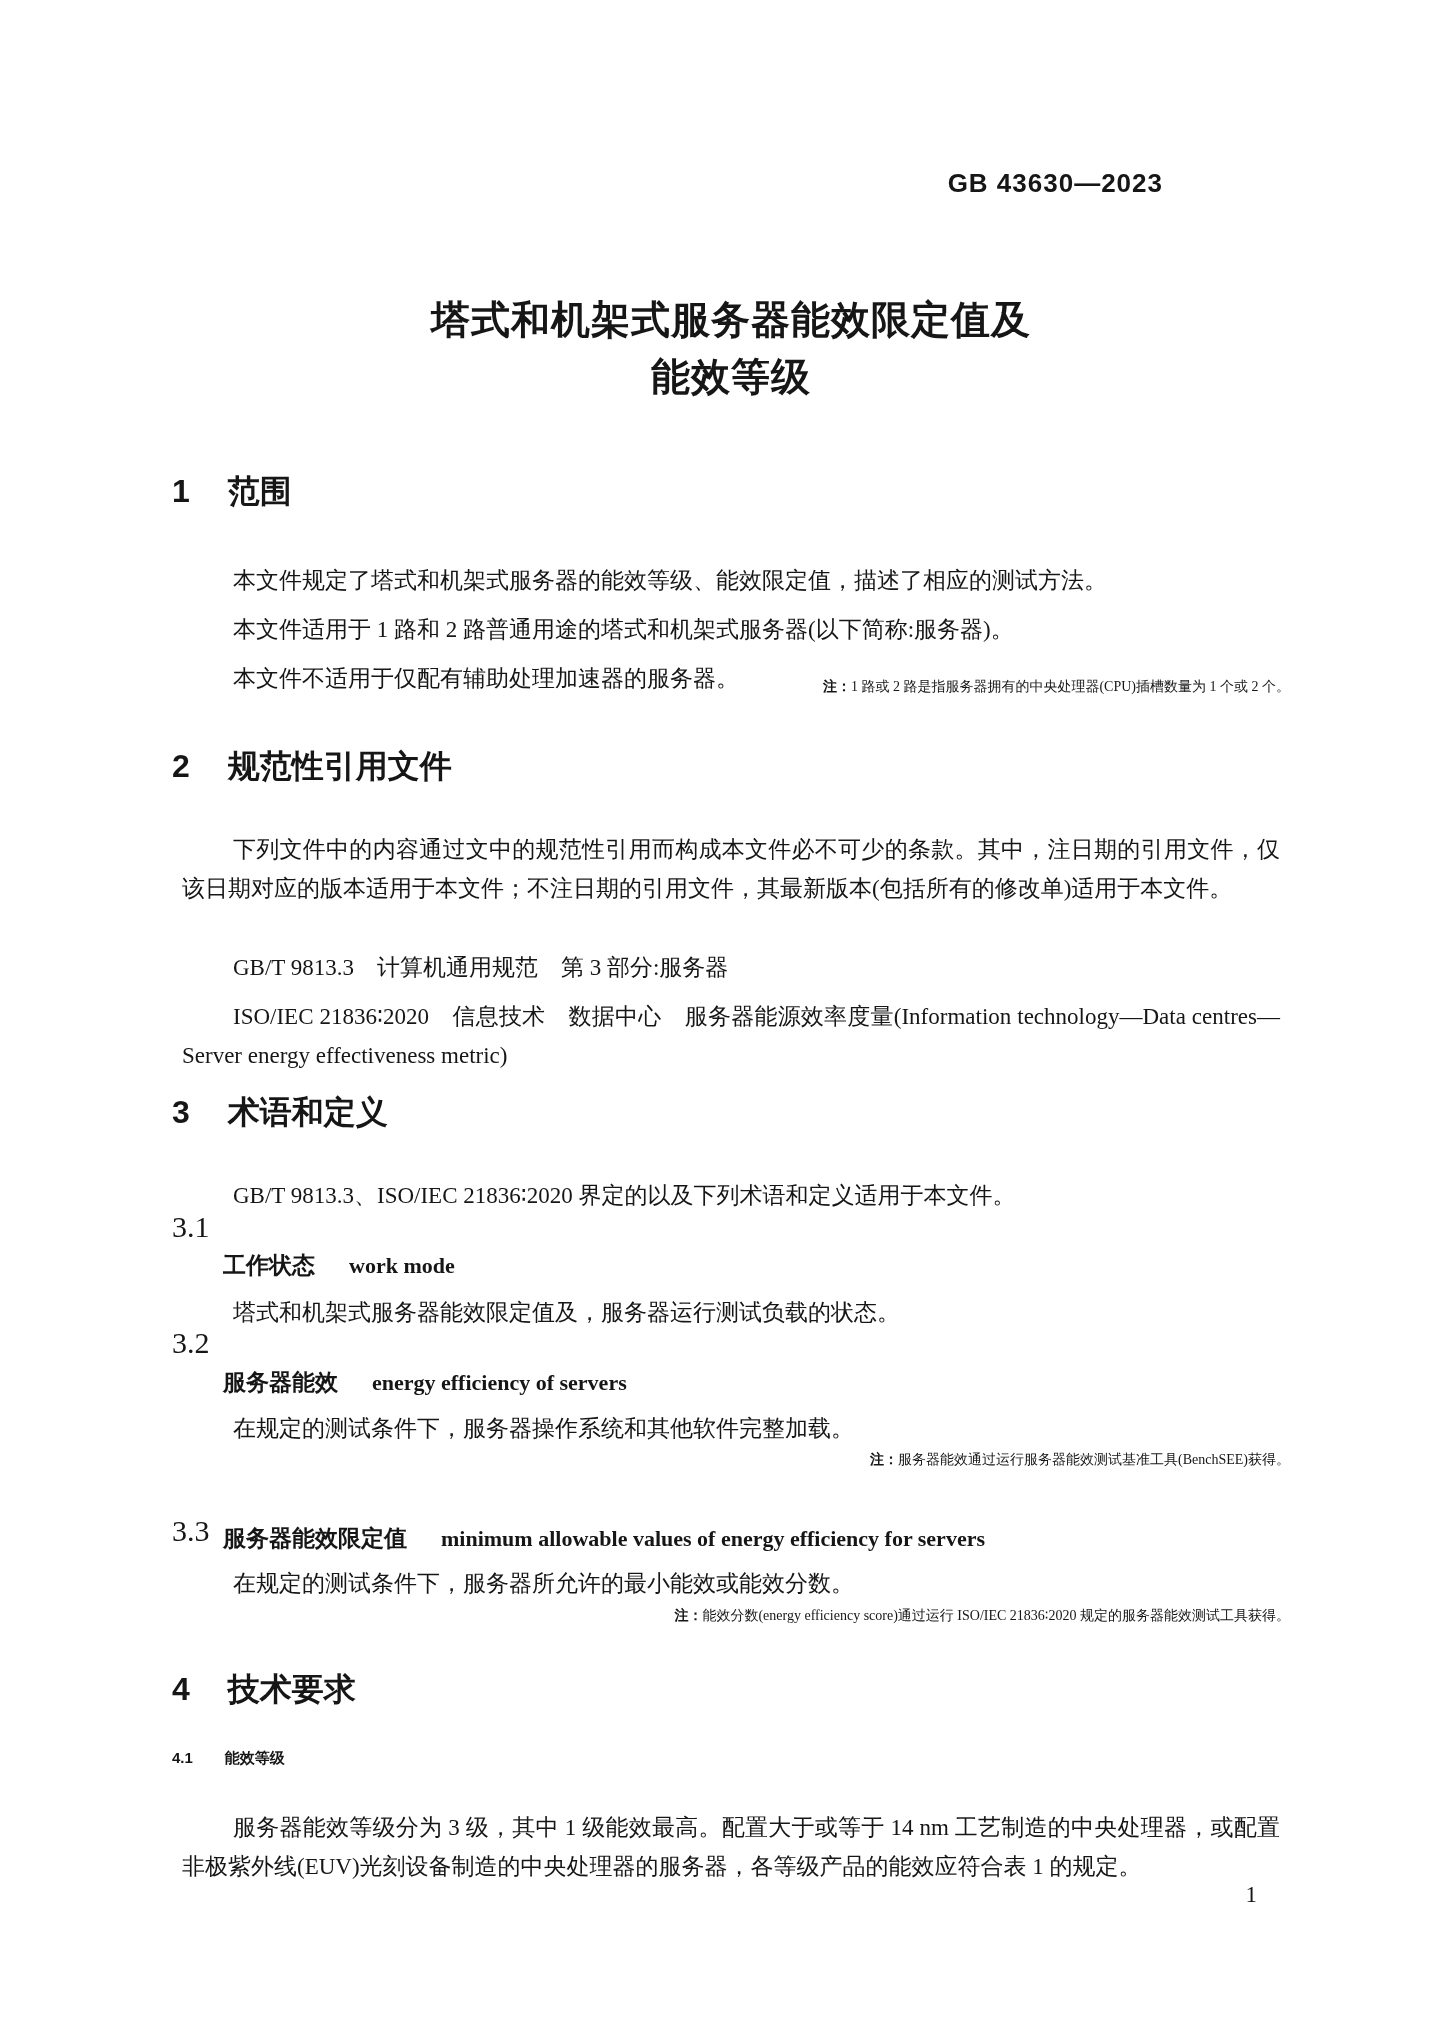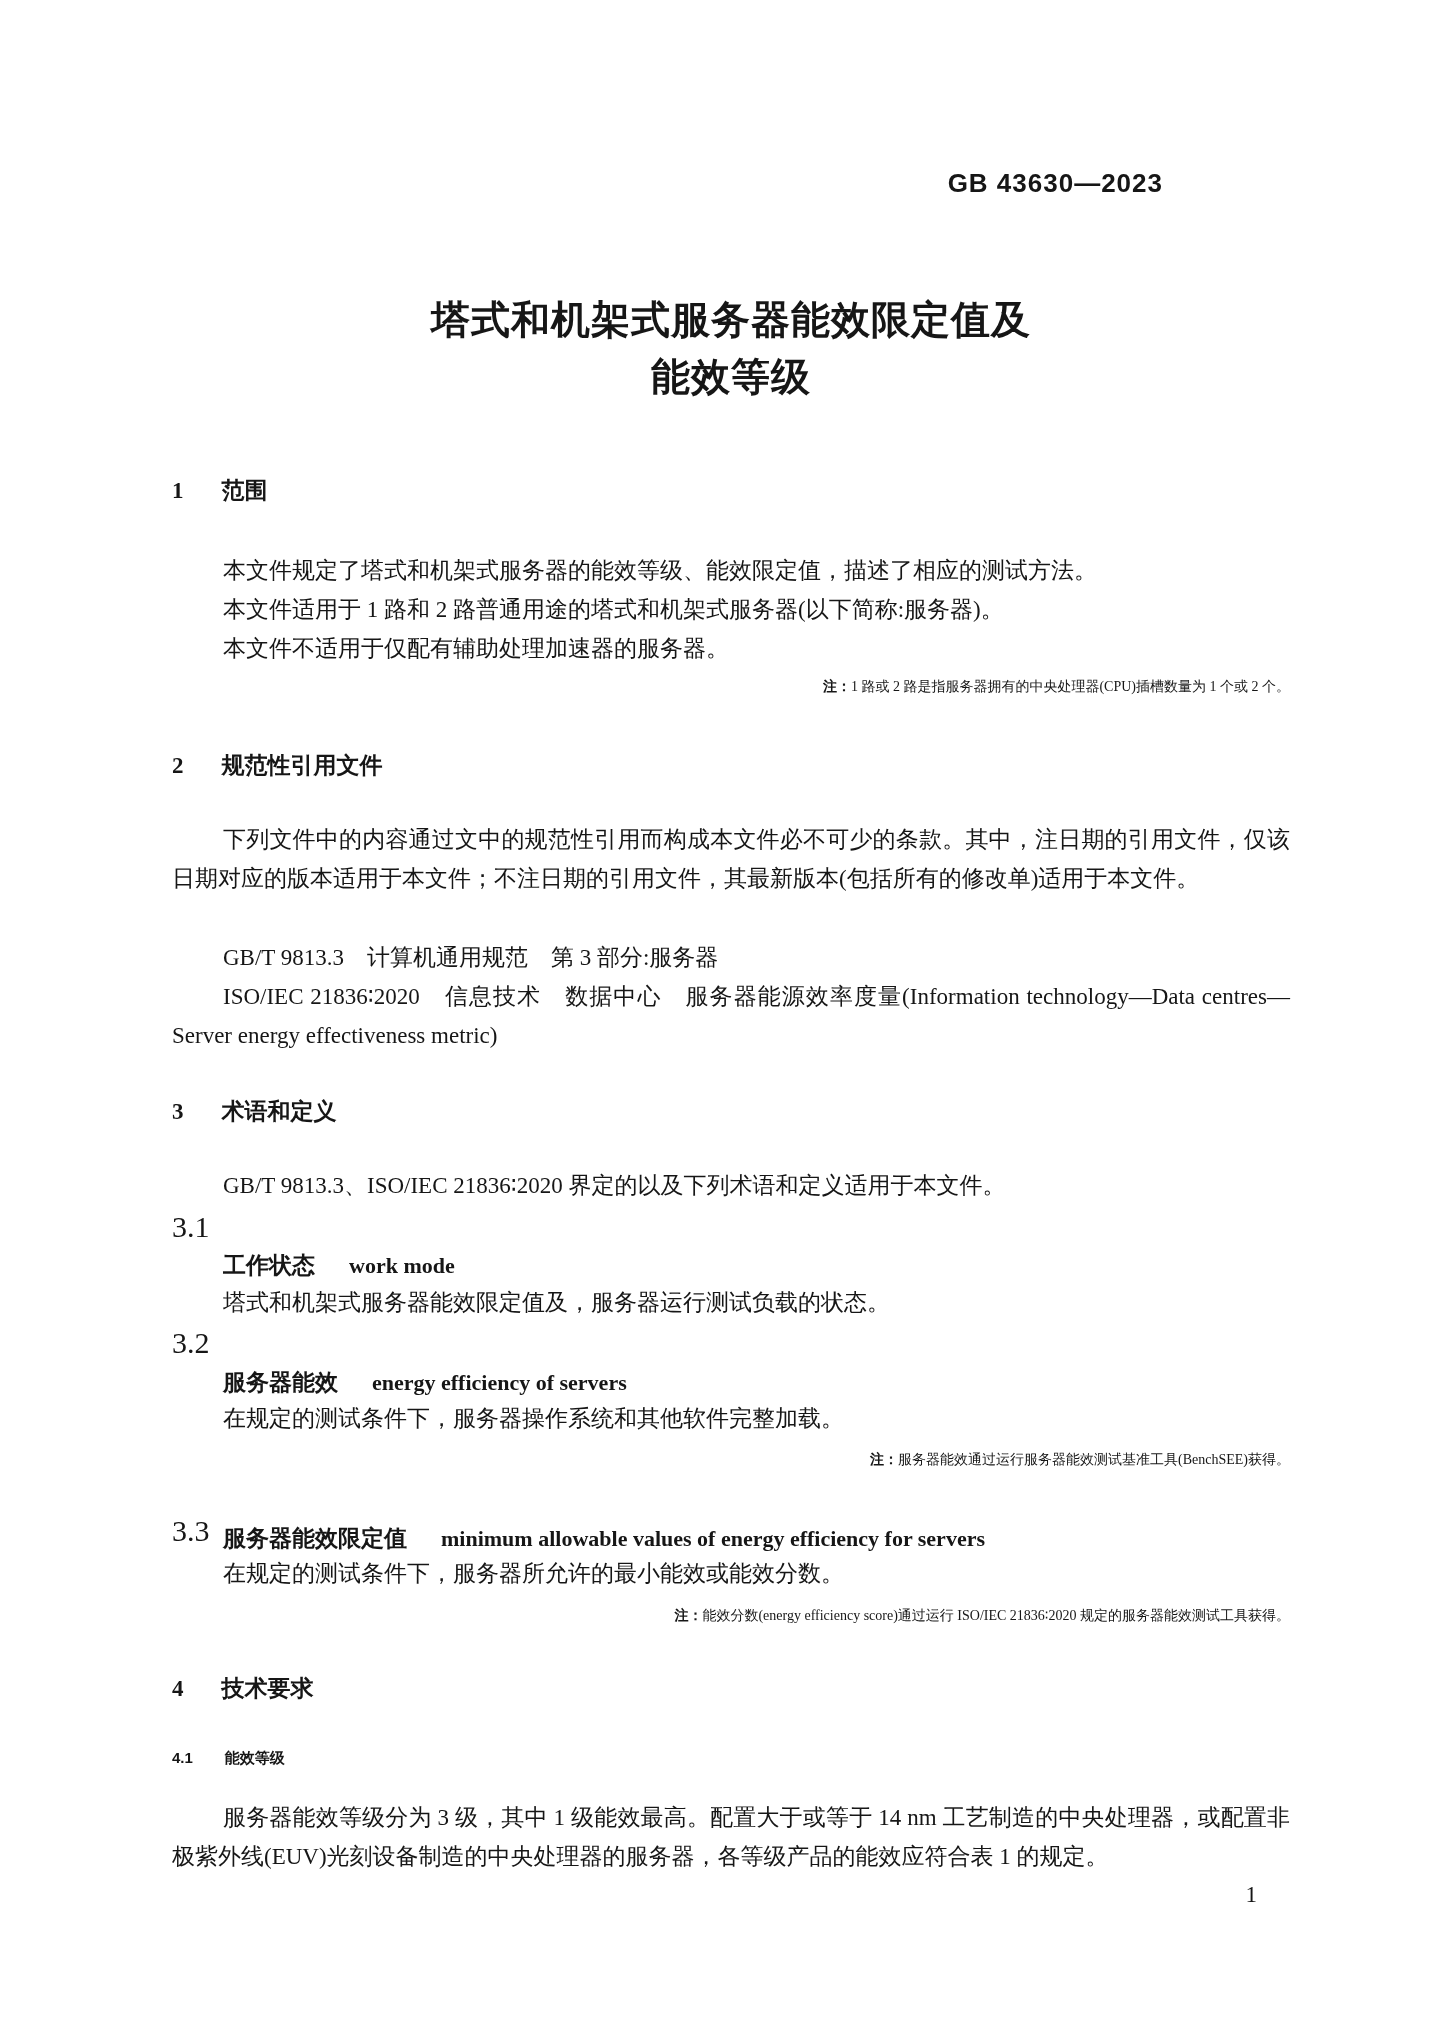--- a/index.html
+++ b/index.html
@@ -30,23 +30,23 @@
     text-align:center;
     font-family:"Liberation Sans","DejaVu Sans",sans-serif;
     font-weight:700;
     font-size:39px;
     line-height:57px;
     letter-spacing:1px;
   }
   .sec-heading{
     position:absolute;
     left:172px;
-    font-family:Liberation Serif, serif;
-    font-weight:700;
-    font-size:23px;
+    font-family:Liberation Sans, sans-serif;
+    font-weight:700;
+    font-size:32px;
     line-height:28px;
     white-space:nowrap;
   }
   .sec-heading .sec-num{display:inline-block;margin-right:38px;}
   .sub-heading{
     position:absolute;
     left:172px;
     font-family:"Liberation Sans","DejaVu Sans",sans-serif;
     font-weight:700;
     font-size:15px;
@@ -57,21 +57,21 @@
 
   .body-block{
     position:absolute;
     left:172px;
     width:1118px;
     font-family:"Liberation Serif","DejaVu Serif",serif;
     font-size:23px;
     line-height:39px;
     text-align:justify;
   }
-  .body-block p{margin:0;text-indent:51px;}
+  .body-block p{margin:10px;text-indent:51px;}
 
   .note-line{
     position:absolute;
     left:223px;
     width:1067px;
     font-family:"Liberation Serif","DejaVu Serif",serif;
     font-size:14px;
     line-height:24px;
     text-align:right;
   }

